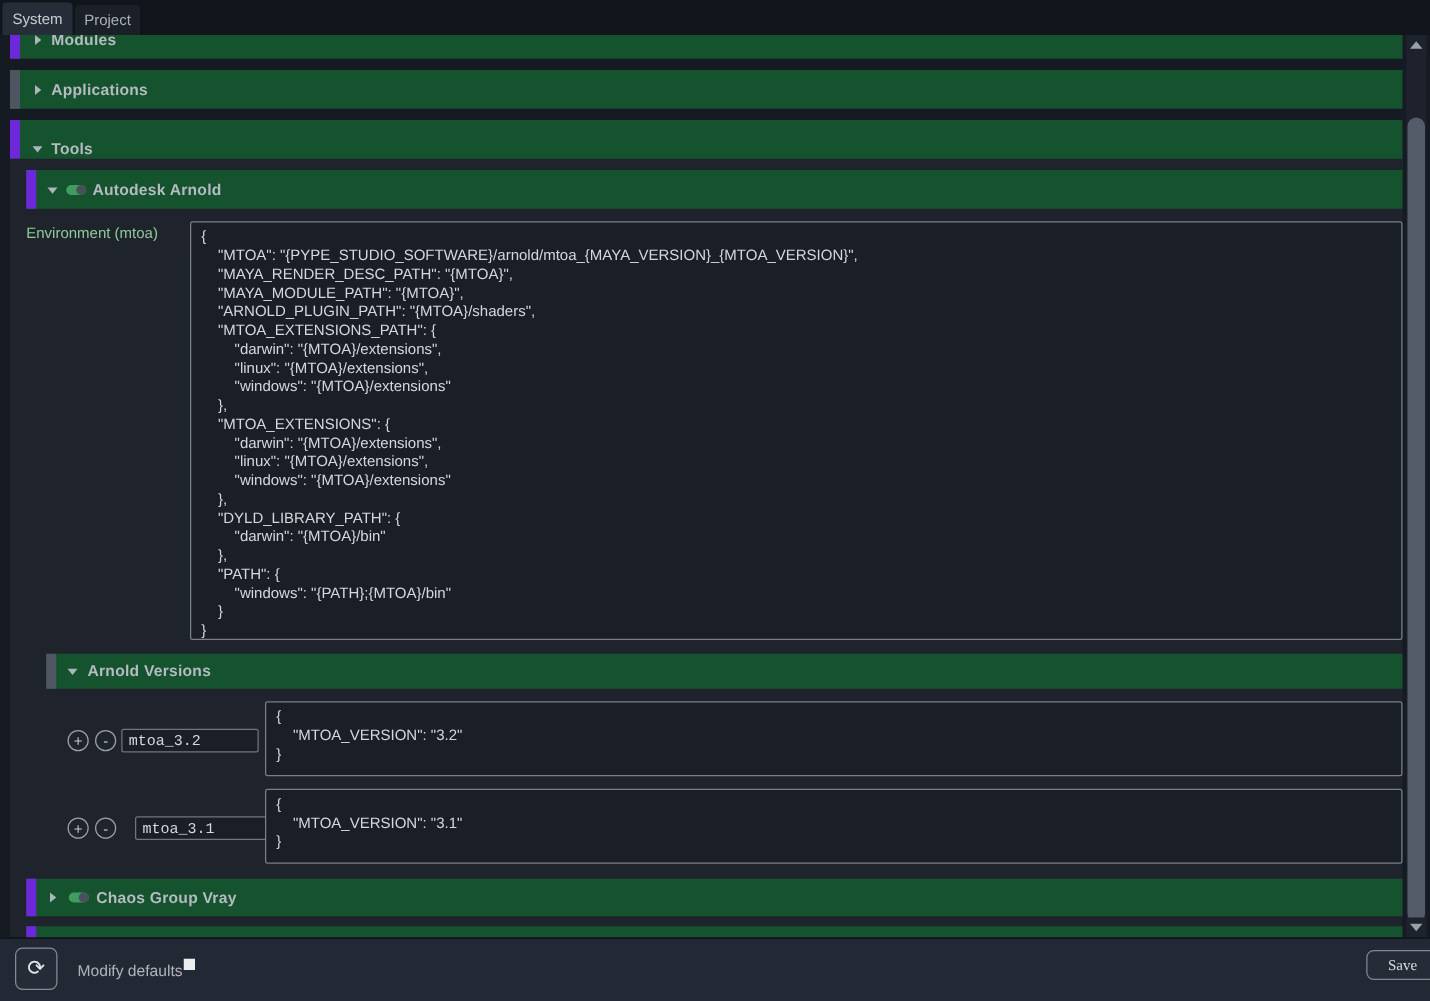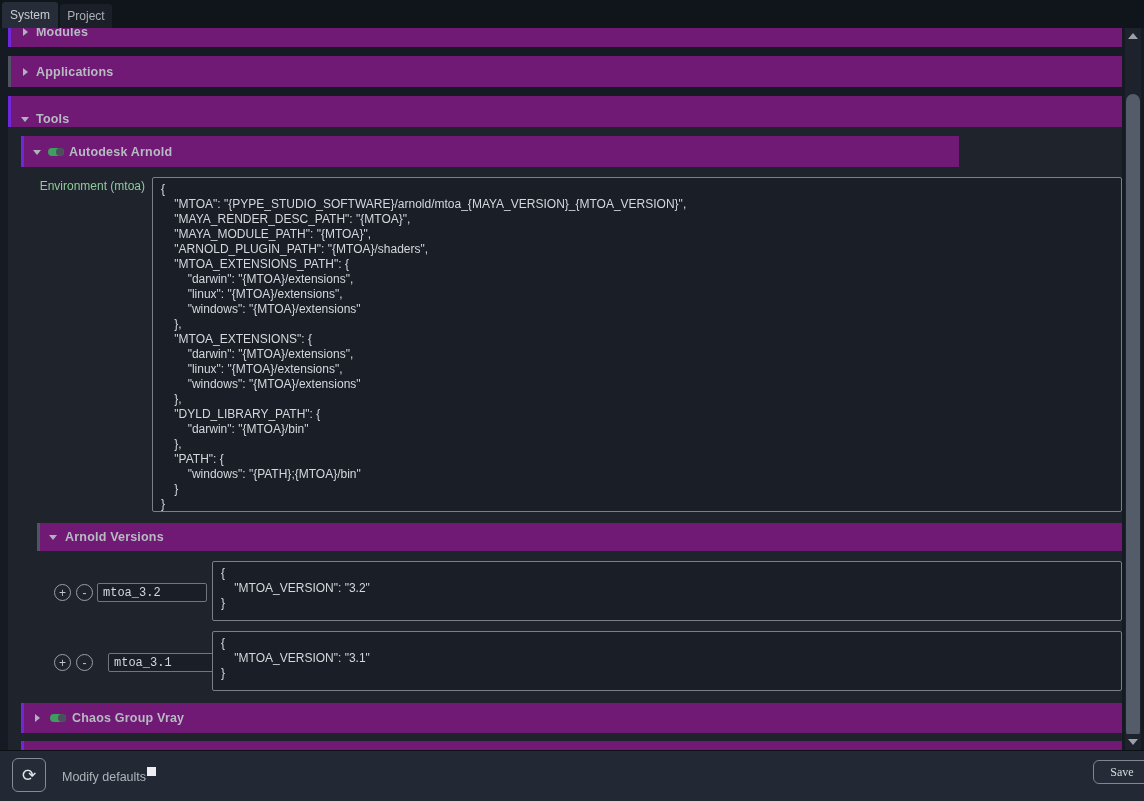--- a/index.html
+++ b/index.html
@@ -12,37 +12,37 @@
   
   .tabbar { position:absolute; left:0; top:0; width:1144px; height:28px; background:#10141b;text-align:right; }
   .tab { position:absolute; display:flex; align-items:center; justify-content:center;
          font-size:12px; color:#c9cdd3; border-radius:3px 3px 0 0; cursor:default; }
   .tab.active { left:2px; top:2px; width:56px; height:26px; background:#272d38; }
   .tab.inactive { left:60px; top:4px; width:52px; height:24px; background:#1a1f28; color:#aab0b7; }
   
   .viewport { position:absolute; left:0; top:28px; width:1144px; height:722px;
               background:#161a22; overflow:hidden; }
   
-  .sec { position:absolute; background:#701a75; border-left:3px solid #6d28d9; }
+  .sec { position:absolute; background:#14532d; border-left:8px solid #6d28d9; }
   .sec.gray { border-left-color:#4e5560; }
   .sec.slate { border-left-color:#4e5664; }
   .sec-label { position:absolute; font-weight:bold; color:#b6bbc2; font-size:12.5px; top:50%;
                transform:translateY(-50%); letter-spacing:.2px; }
   .arrow { position:absolute; width:0; height:0; top:50%; }
   .arrow.down { border-left:4.5px solid transparent; border-right:4.5px solid transparent;
                 border-top:5px solid #aeb4bc; margin-top:-2px; }
   .arrow.right { border-top:4.5px solid transparent; border-bottom:4.5px solid transparent;
                  border-left:5px solid #aeb4bc; margin-top:-4px; }
   .toggle { position:absolute; width:16px; height:8px; border-radius:4px; background:#3f9e5f; top:50%;
             margin-top:-4px; }
   .toggle .knob { position:absolute; right:0; top:0; width:8px; height:8px; border-radius:50%;
                   background:#49505a; }
   .tools-body { position:absolute; left:8px; top:99px; width:1114px; height:623px; background:#1e232c; }
   
-  .env-label { position:absolute; color:#8fca9a; font-size:12px; text-align:right; }
+  .env-label { position:absolute; color:#8fca9a; font-size:12px; text-align:left; }
   textarea.json {
     position:absolute; background:#191e27; border:1px solid #7a7f88; border-radius:2px;
     color:#d4d8dc; font-family:"Liberation Sans", sans-serif; font-size:12px; line-height:15px;
     padding:4px 8px; resize:none; overflow:hidden; white-space:pre; outline:none;
   }
   input.name {
     position:absolute; background:#191e27; border:1px solid #70757e; border-radius:2px;
     color:#d4d8dc; font-family:Liberation Mono, monospace; font-size:12px; padding:1px 5px;
     outline:none;
   }
@@ -98,21 +98,21 @@
       <span class="sec-label" style="left:25px;text-align:right;">Applications</span>
     </div>
 
     <div class="sec" style="left:8px; top:68px; width:1114px; height:45px;padding-left:48px;">
       <span class="arrow down" style="left:10px;"></span>
       <span class="sec-label" style="left:25px;">Tools</span>
     </div>
 
     <div class="tools-body"></div>
 
-    <div class="sec" style="left:21px; top:108px; width:938px; height:31px;text-align:center;">
+    <div class="sec" style="left:21px; top:108px; width:1101px; height:31px;text-align:center;">
       <span class="arrow down" style="left:9px;"></span>
       <span class="toggle" style="left:24px;">
         <span class="knob"></span>
       </span>
       <span class="sec-label" style="left:45px;">Autodesk Arnold</span>
     </div>
 
     <span class="env-label" style="left:21px; top:151px; width:124px;">Environment (mtoa)</span>
     <textarea class="json" style="left: 152px; top: 149px; width: 970px; height: 335px;" spellcheck="false">{
     "MTOA": "{PYPE_STUDIO_SOFTWARE}/arnold/mtoa_{MAYA_VERSION}_{MTOA_VERSION}",

